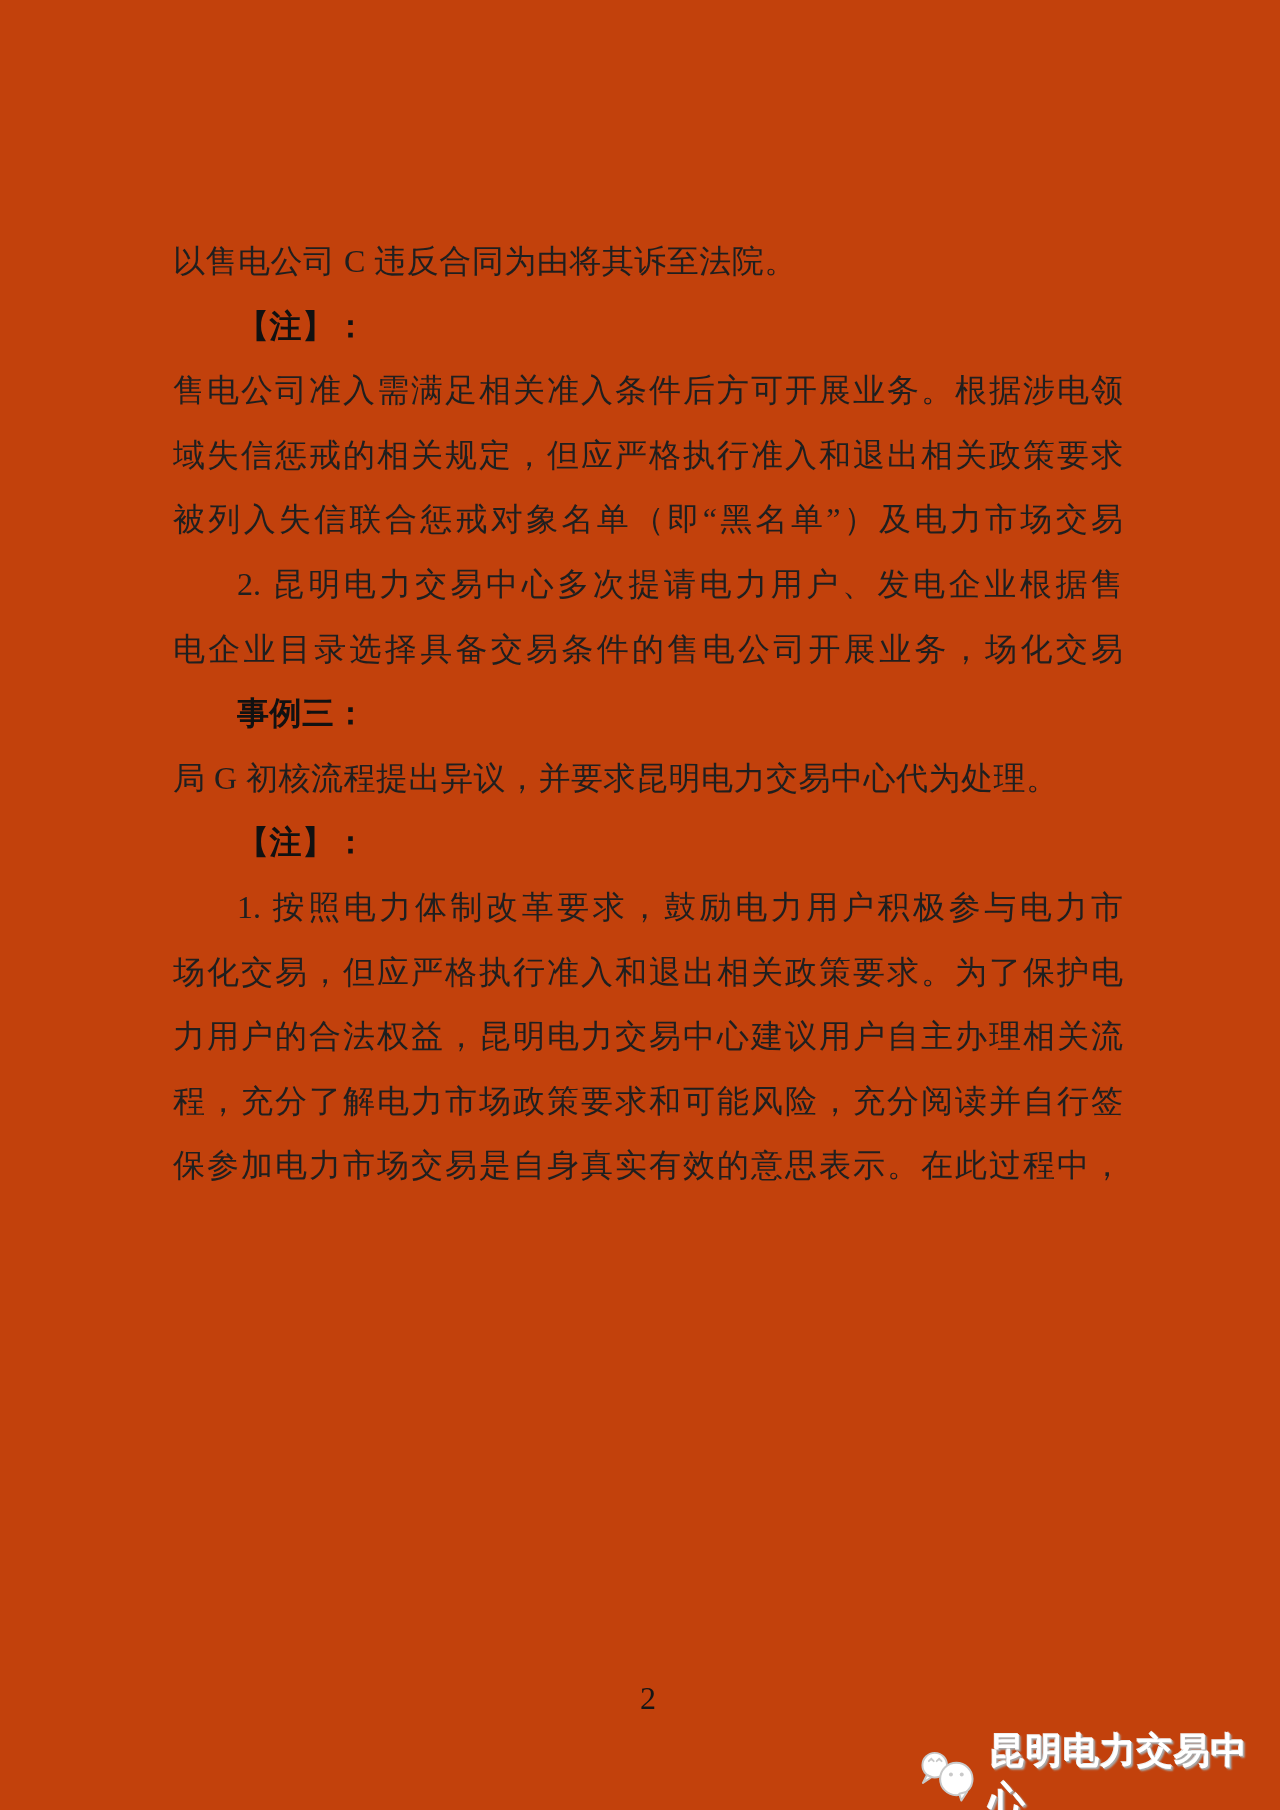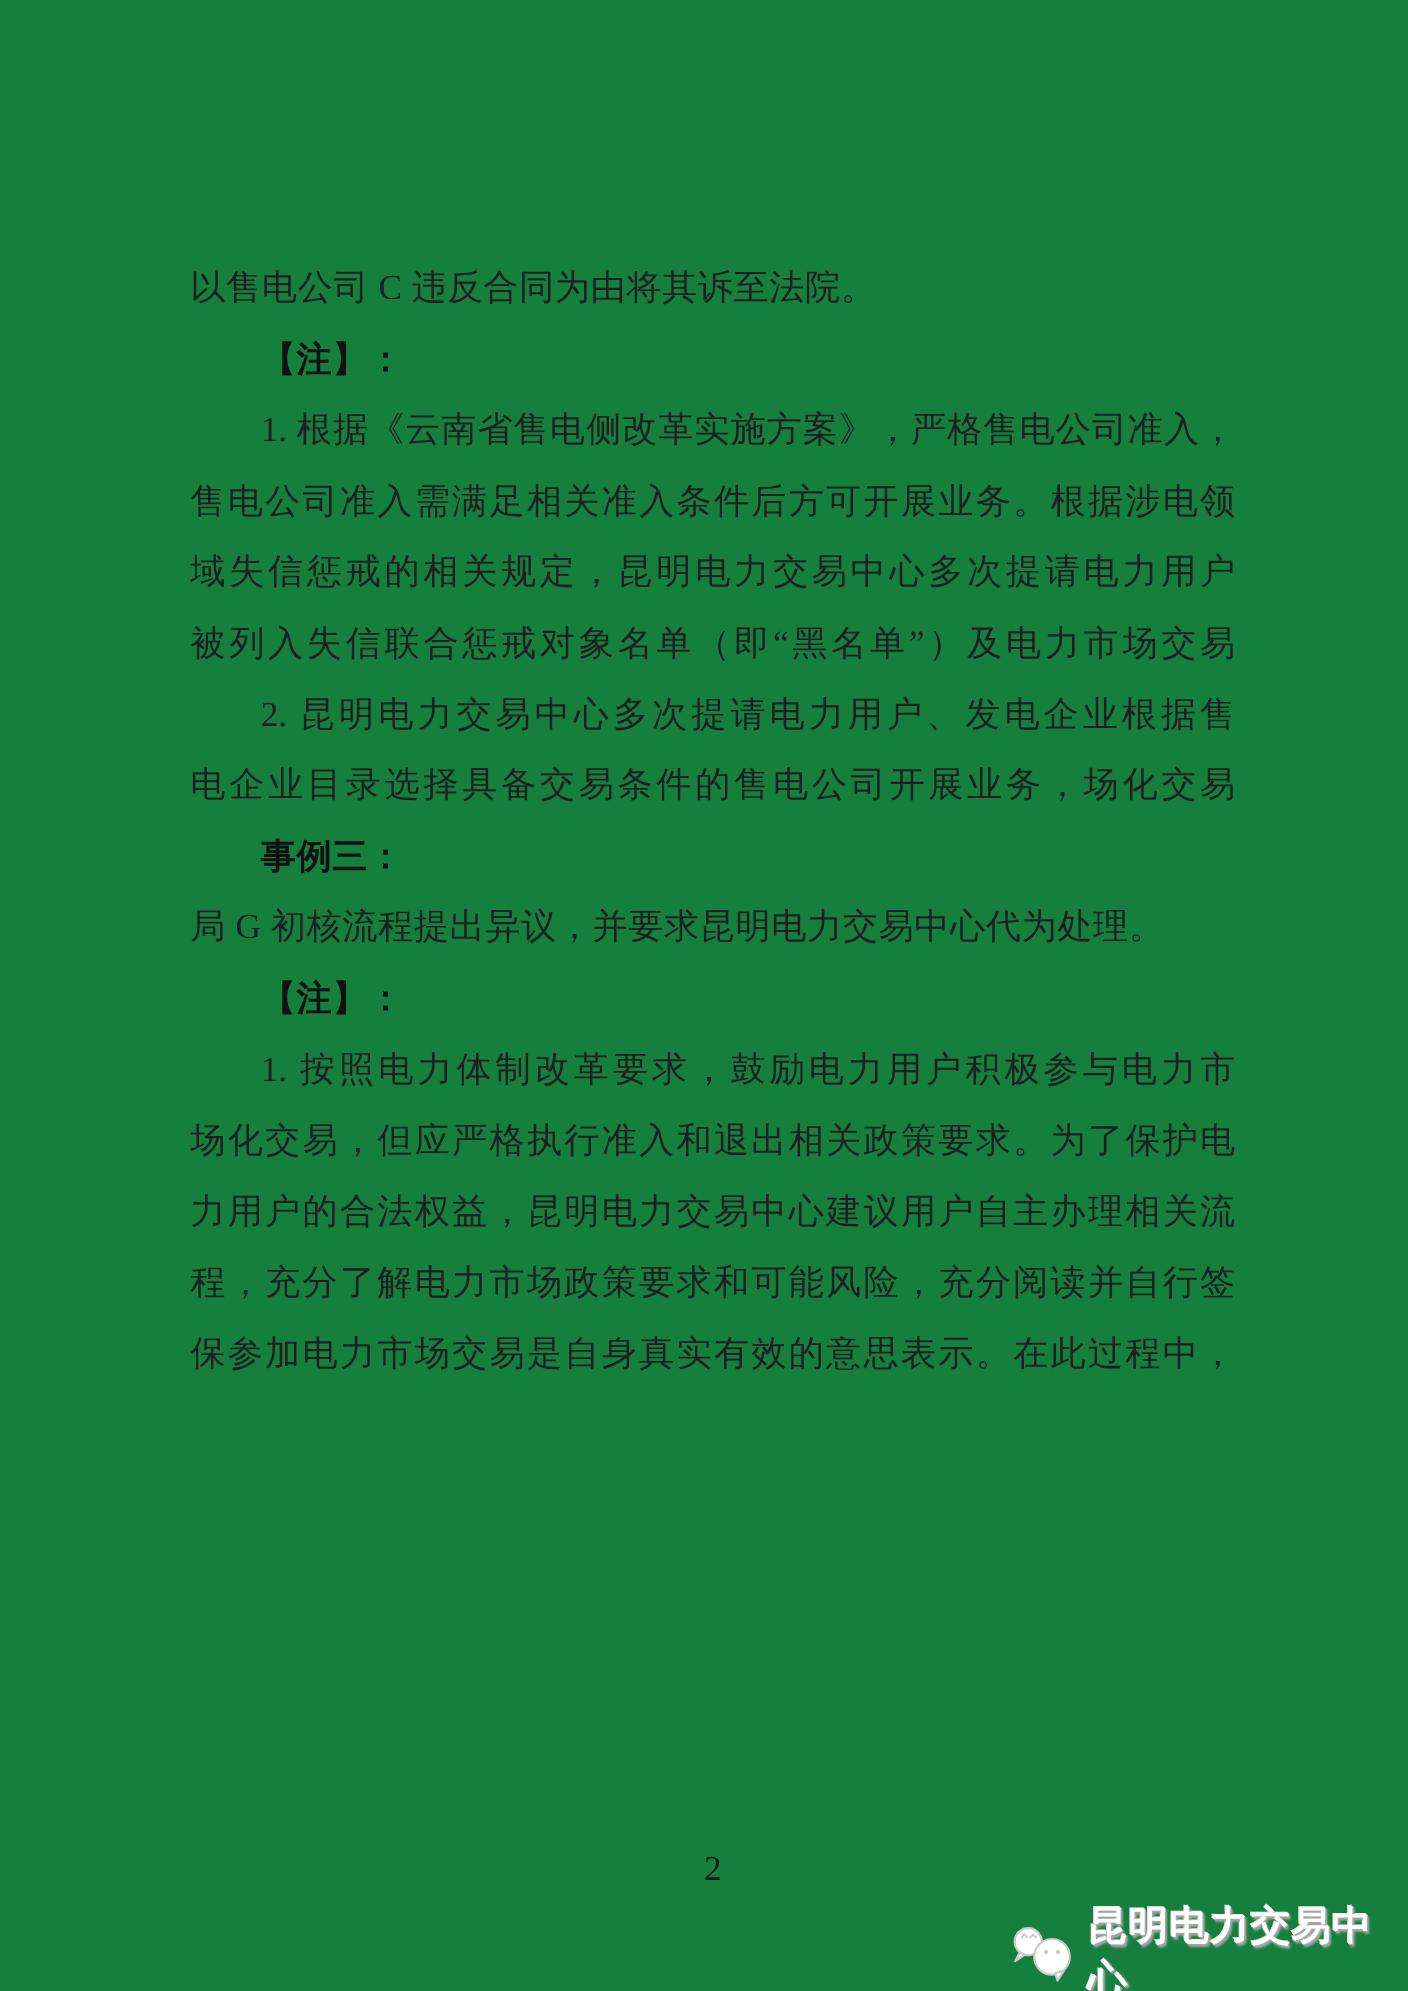--- a/index.html
+++ b/index.html
@@ -8,21 +8,21 @@
     height: 1810px;
     background: #ffffff;
     position: relative;
     overflow: hidden;
     font-family: "Liberation Serif", "DejaVu Serif", serif;
   }
   .page {
     position: absolute;
     left: 0; top: 0;
     width: 1280px; height: 1810px;
-    background: #15803d;
+    background: #c2410c;
   }
   .page-text {
     position: absolute;
     left: 173px;
     top: 229px;
     width: 950px;
     font-size: 32px;
     line-height: 64.6px;
     color: #1f1f1f;
     font-family: "Liberation Serif", "DejaVu Serif", serif;
@@ -75,23 +75,22 @@
   }
 </style>
 </head>
 <body>
 
 <div class="page">
 
   <div class="page-text">
     <div class="line">以售电公司 C 违反合同为由将其诉至法院。</div>
     <div class="line head">【注】：</div>
-    <div class="line indent justify">1. 根据《云南省售电侧改革实施方案》，严格售电公司准入，</div>
     <div class="line justify">售电公司准入需满足相关准入条件后方可开展业务。根据涉电领</div>
-    <div class="line justify">域失信惩戒的相关规定，昆明电力交易中心多次提请电力用户</div>
+    <div class="line justify">域失信惩戒的相关规定，但应严格执行准入和退出相关政策要求</div>
     <div class="line justify">被列入失信联合惩戒对象名单（即“黑名单”）及电力市场交易</div>
     <div class="line indent justify">2. 昆明电力交易中心多次提请电力用户、发电企业根据售</div>
     <div class="line justify">电企业目录选择具备交易条件的售电公司开展业务，场化交易</div>
     <div class="line head">事例三：</div>
     <div class="line">局 G 初核流程提出异议，并要求昆明电力交易中心代为处理。</div>
     <div class="line head">【注】：</div>
     <div class="line indent justify">1. 按照电力体制改革要求，鼓励电力用户积极参与电力市</div>
     <div class="line justify">场化交易，但应严格执行准入和退出相关政策要求。为了保护电</div>
     <div class="line justify">力用户的合法权益，昆明电力交易中心建议用户自主办理相关流</div>
     <div class="line justify">程，充分了解电力市场政策要求和可能风险，充分阅读并自行签</div>

